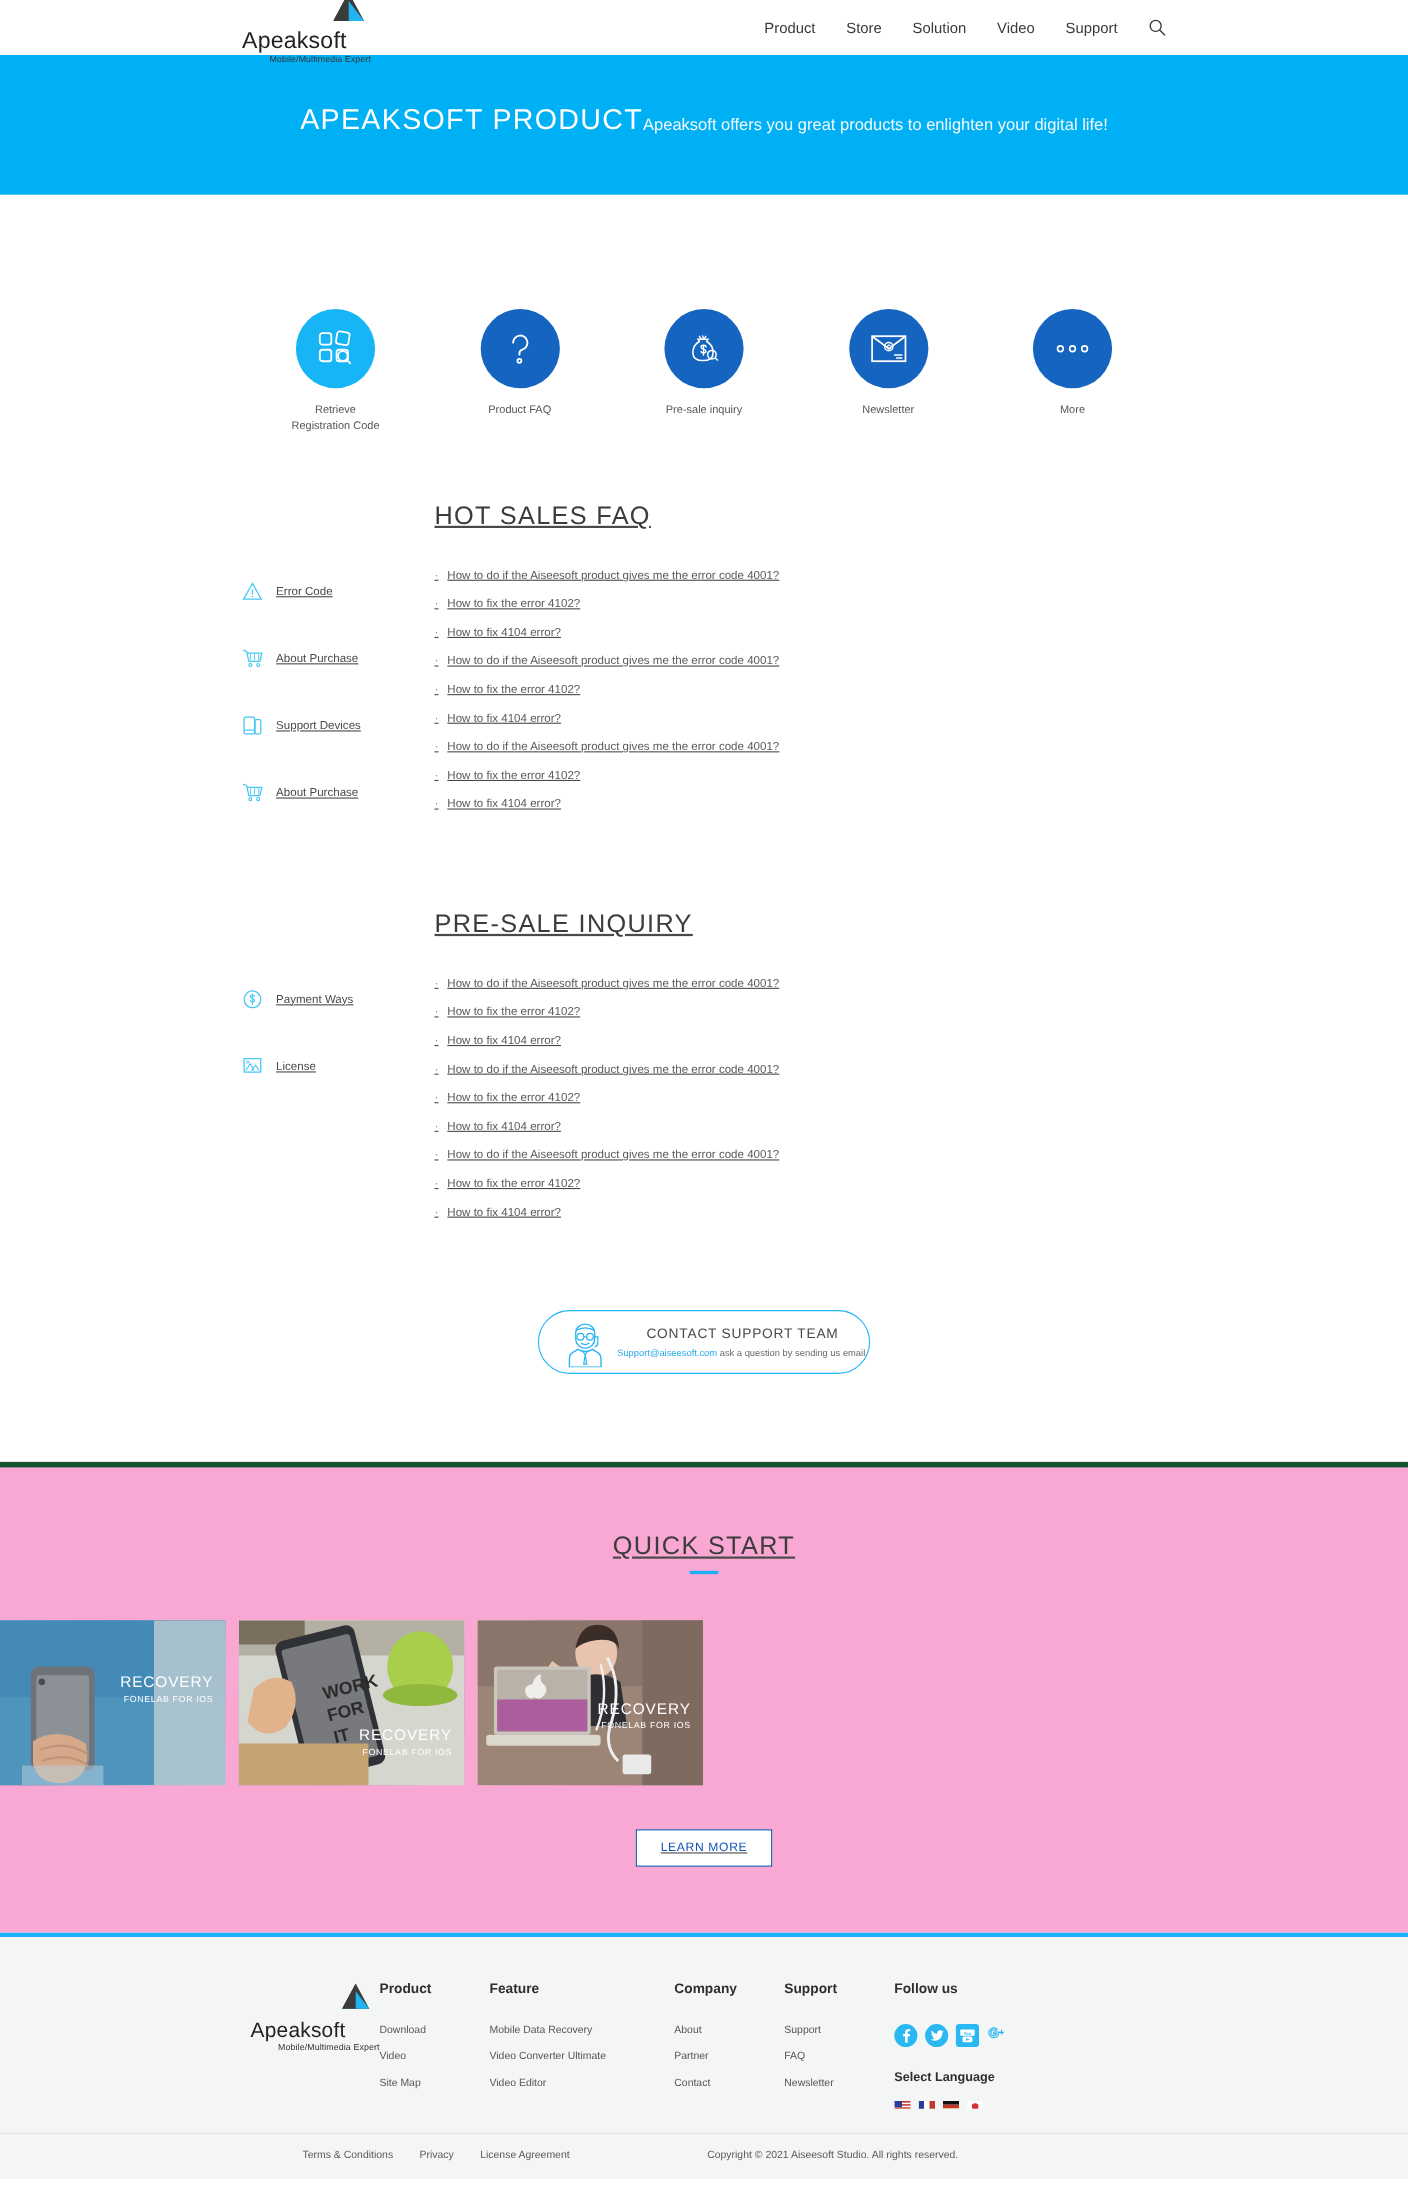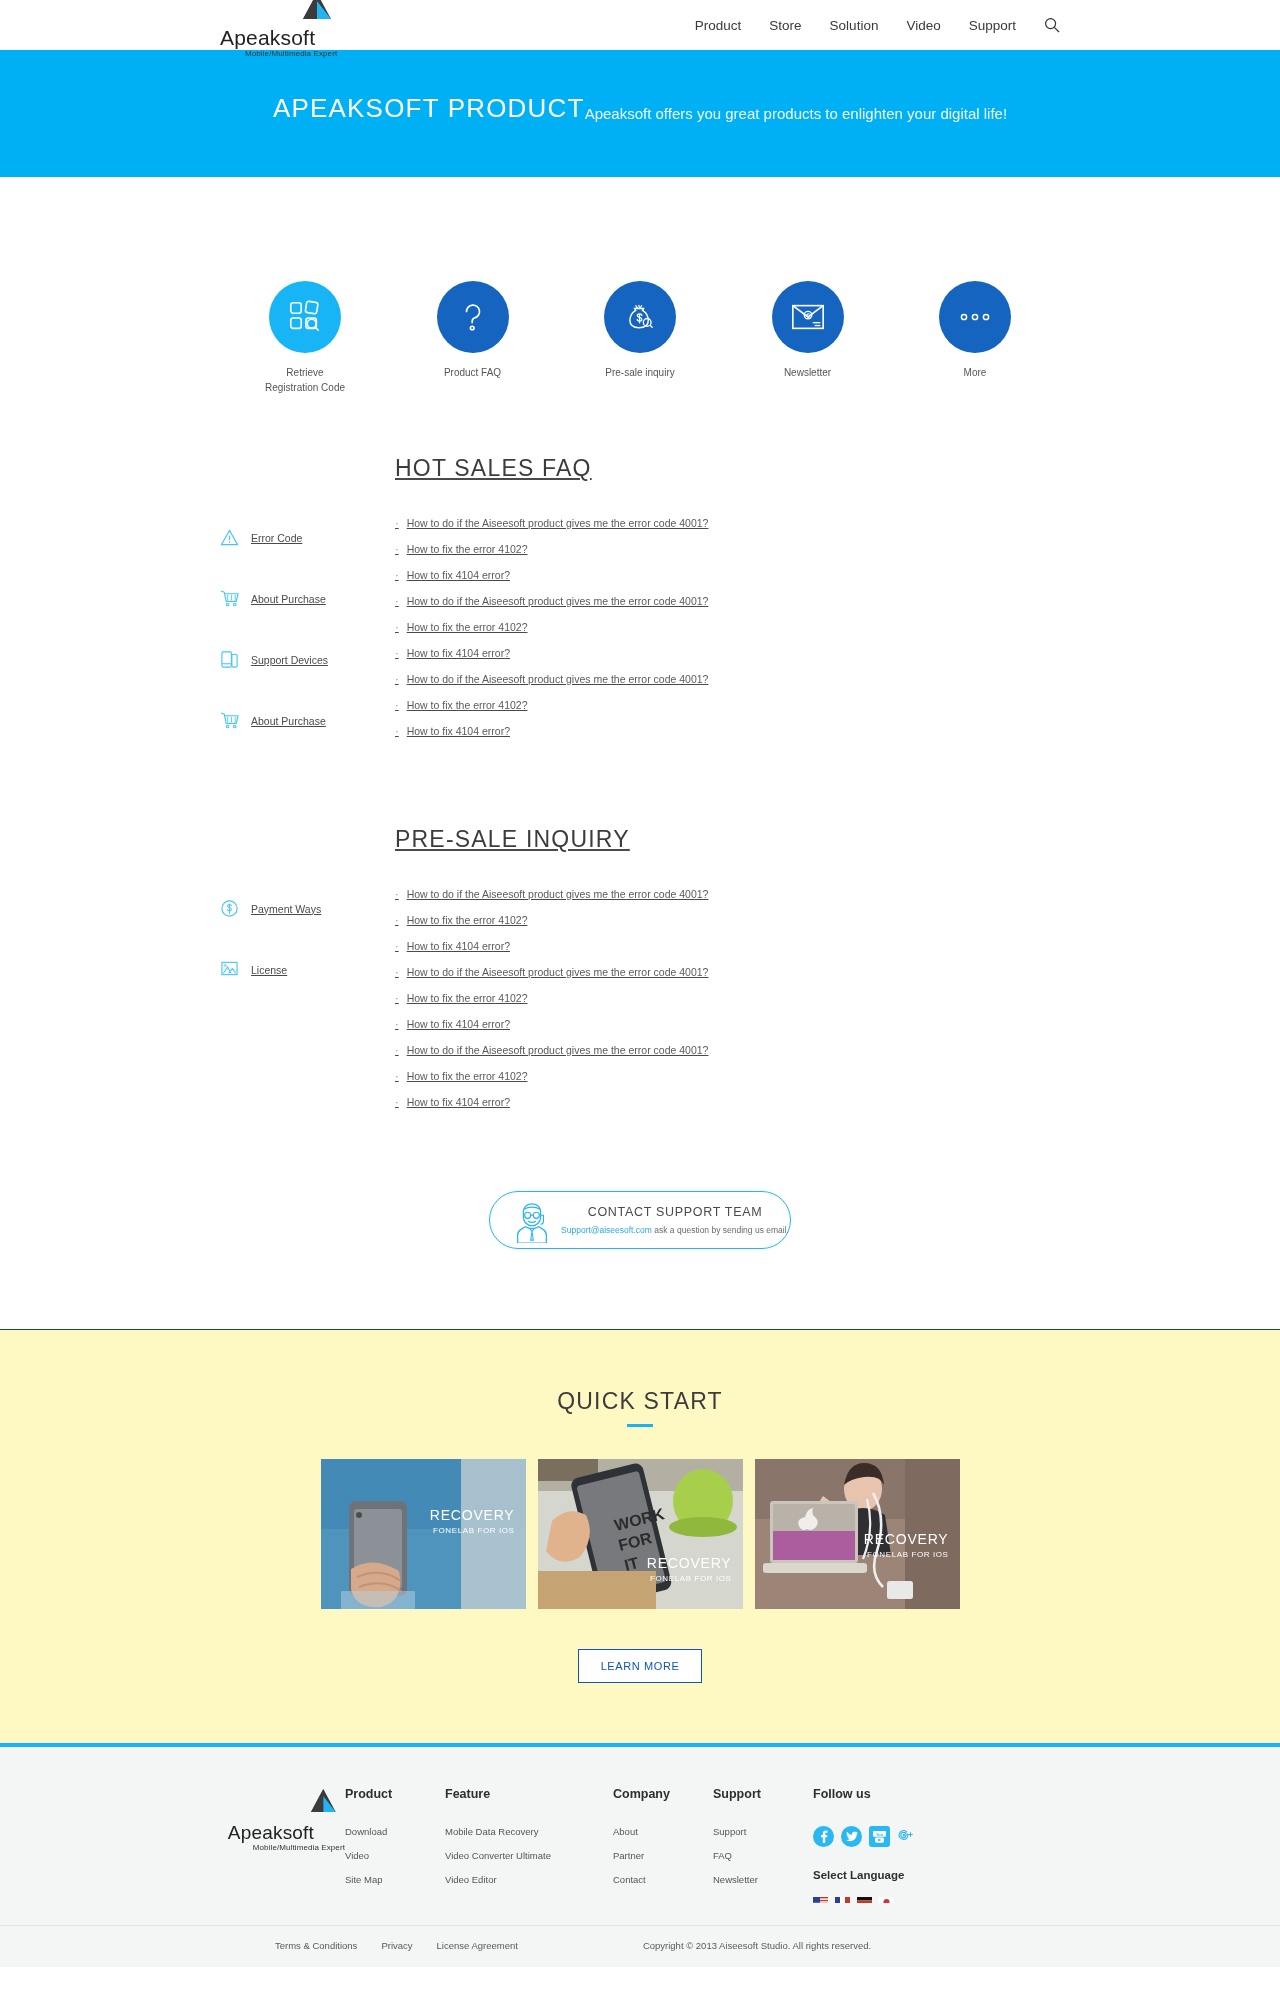--- a/index.html
+++ b/index.html
@@ -119,28 +119,29 @@
   .contact-texts { display: flex; flex-direction: column; align-items: center; flex: 1; }
   .contact-title {
     font-size: 12.5px; color: #4a4a4a; letter-spacing: .7px; font-weight: 300;
     margin-bottom: 6px;
   }
   .contact-line { font-size: 8.5px; color: #6a6a6a; }
   .contact-mail { color: #2aa9e8; }
 
   
   .quick {
-    background: #fef9c3; padding: 58px 0 60px;
-    border-top: 1px solid #14532d;
+    background: #f9a8d4; padding: 58px 0 60px;
+    border-top: 5px solid #14532d;
+    text-decoration: underline;
   }
   .underline {
     width: 26px; height: 3px; background: #18b4f5;
     margin: 9px auto 0;
   }
-  .cards { display: flex; gap: 12px; margin-top: 32px; justify-content: center; }
+  .cards { display: flex; gap: 12px; margin-top: 42px; }
   .card {
     width: 205px; height: 150px; position: relative;
     overflow: hidden; cursor: pointer;
   }
   .card-overlay {
     position: absolute; right: 11px; text-align: right; color: #fff;
   }
   .card-t1 { font-size: 14px; letter-spacing: .8px; font-weight: 400; }
   .card-t2 { font-size: 8px; letter-spacing: .6px; margin-top: 3px; }
 
@@ -692,17 +693,17 @@
     </div>
   </div>
 
   <div class="bottombar">
     <div class="bottom-inner">
       <div class="bottom-links">
         <span class="bottom-link">Terms &amp; Conditions</span>
         <span class="bottom-link">Privacy</span>
         <span class="bottom-link">License Agreement</span>
       </div>
-      <div class="bottom-copy">Copyright © 2013 Aiseesoft Studio. All rights reserved.</div>
+      <div class="bottom-copy">Copyright © 2021 Aiseesoft Studio. All rights reserved.</div>
     </div>
   </div>
 
 </div>
 
 </body></html>

